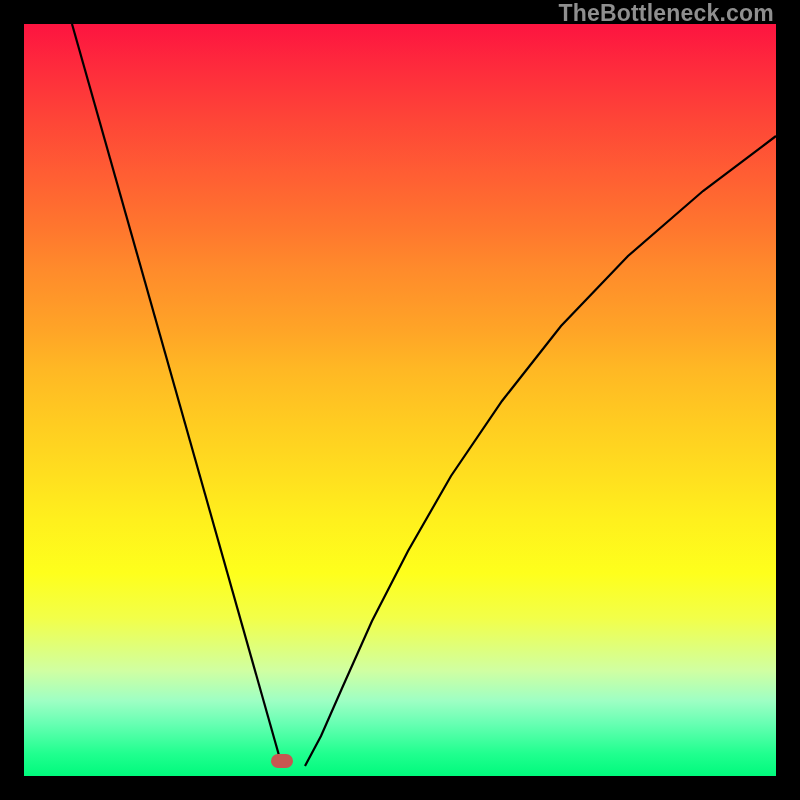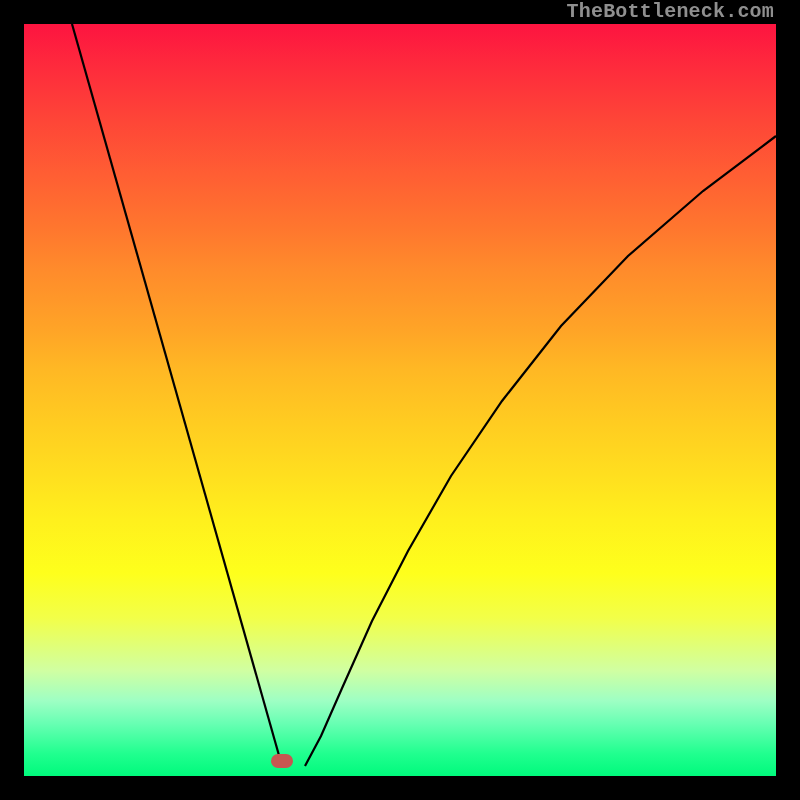--- a/index.html
+++ b/index.html
@@ -42,22 +42,22 @@
       #9effc4 90%,
       #68ffb3 93%,
       #21ff8f 97%,
       #00fa7c 100%
     );
   }
   .watermark {
     position: absolute;
     top: 0px;
     right: 26px;
-    font-family: Liberation Mono, monospace;
-    font-size: 20px;
+    font-family: Liberation Sans, sans-serif;
+    font-size: 23px;
     font-weight: 600;
     color: #8f8f8f;
     letter-spacing: 0.2px;
   }
   svg.curve {
     position: absolute;
     top: 0;
     left: 0;
     width: 752px;
     height: 752px;

